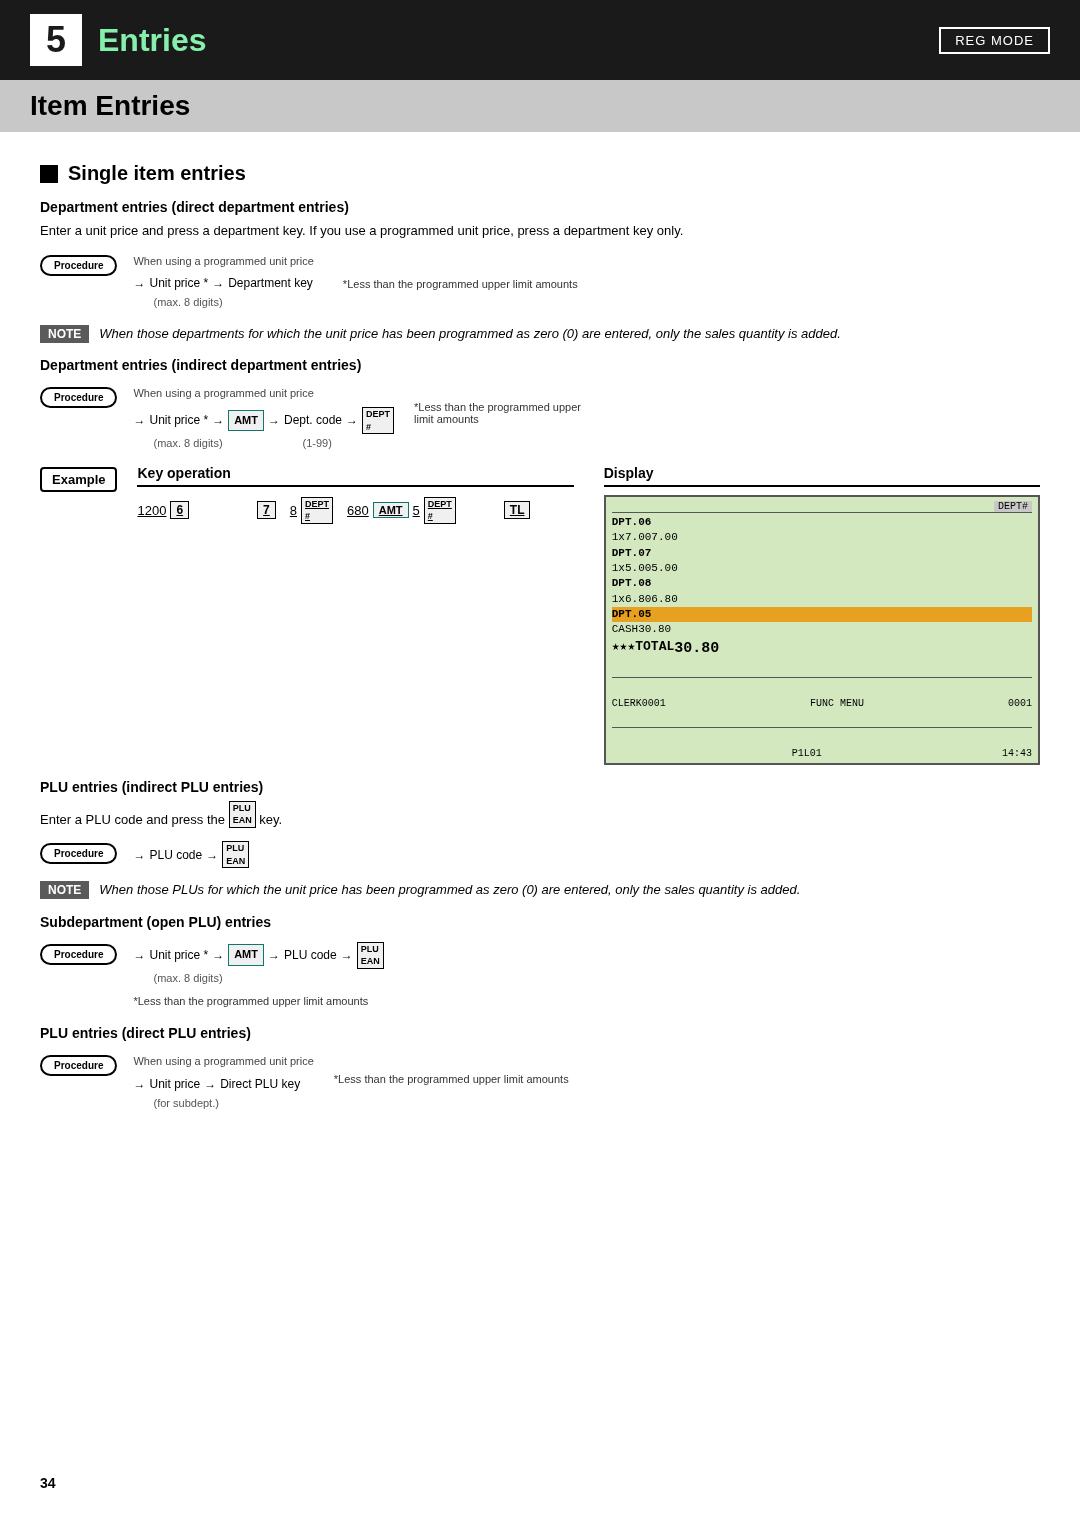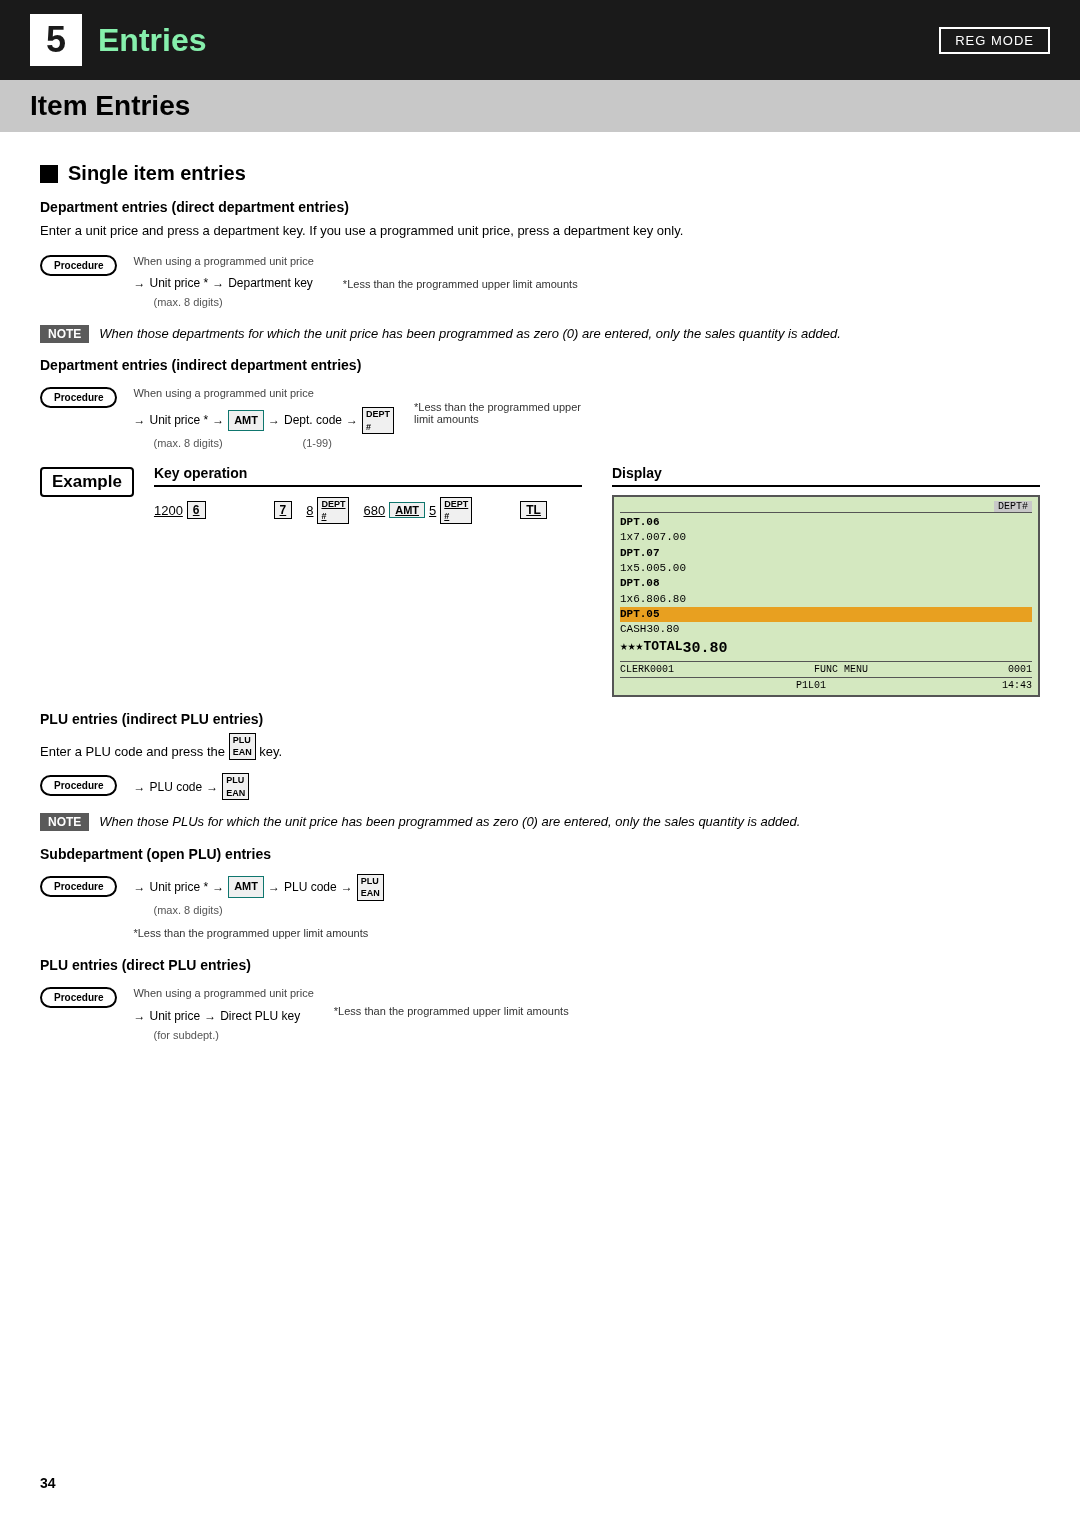--- a/index.html
+++ b/index.html
@@ -148,21 +148,21 @@
       display: flex;
       align-items: flex-start;
       margin: 12px 0;
       gap: 20px;
     }
     .example-label {
       border: 2px solid #000;
       border-radius: 4px;
       padding: 3px 10px;
       font-weight: bold;
-      font-size: 17px;
+      font-size: 13px;
       white-space: nowrap;
       flex-shrink: 0;
       margin-top: 2px;
     }
     .example-content {
       display: flex;
       gap: 30px;
       flex: 1;
     }
     .key-operation-section {
@@ -215,22 +215,22 @@
     }
     .display-row.total-row {
       font-weight: bold;
       font-size: 13px;
     }
     .display-footer {
       display: flex;
       justify-content: space-between;
       font-size: 10px;
       border-top: 1px solid #555;
-      margin-top: 2px;
-      padding-top: 2px;
+      margin-top: 18px;
+      padding-top: 20px;
     }
     .display-header-row {
       display: flex;
       justify-content: flex-end;
       font-size: 10px;
       border-bottom: 1px solid #555;
       margin-bottom: 2px;
     }
     .inline-key {
       border: 1px solid #0f766e;

